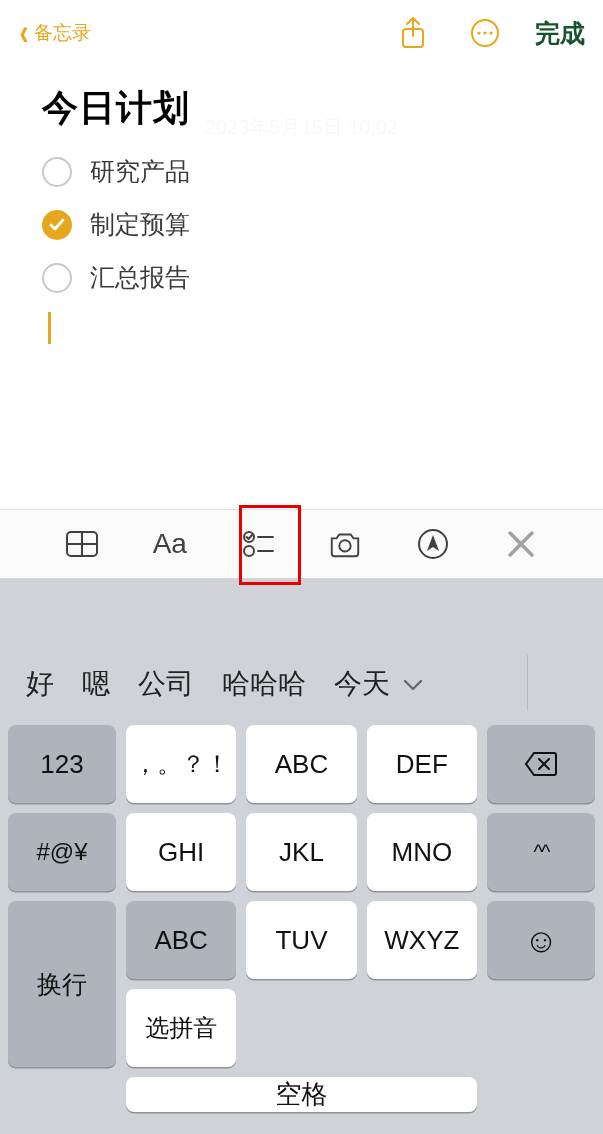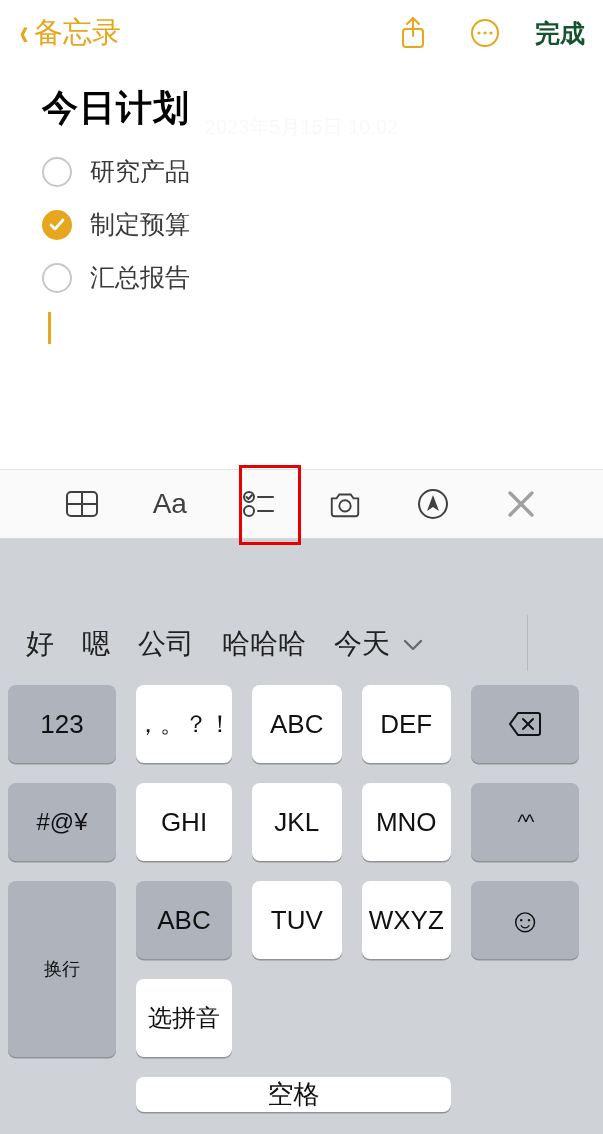--- a/index.html
+++ b/index.html
@@ -2,21 +2,21 @@
 <html><head>
   <meta charset="utf-8">
   <style>
     * { margin: 0; padding: 0; box-sizing: border-box; -webkit-font-smoothing: antialiased; }
     html, body { width: 603px; height: 1134px; overflow: hidden; font-family: -apple-system, "Helvetica Neue", "PingFang SC", sans-serif; background: #fff; }
     .app { display: flex; flex-direction: column; height: 100%; }
 
     
     .nav { height: 66px; display: flex; align-items: center; padding: 0 18px; gap: 6px; }
     .nav .back-chev { color: #e6a71f; font-size: 36px; font-weight: 600; line-height: 1; transform: scaleX(0.75); margin-right: -2px; }
-    .nav .back-label { color: #e6a71f; font-size: 29px; }
+    .nav .back-label { color: #e6a71f; font-size: 19px; }
     .nav .spacer { flex: 1; }
     .nav .share-btn, .nav .more-btn { color: #e6a71f; display: flex; align-items: center; justify-content: center; width: 44px; height: 44px; margin-right: 22px; }
     .nav .share-btn svg { width: 28px; height: 34px; }
     .nav .more-btn svg { width: 30px; height: 30px; }
     .nav .done-btn { color: #14532d; font-size: 25px; font-weight: 600; }
 
     
     .note-date-watermark { position: absolute; top: 48px; left: 0; right: 0; text-align: center; color: #efefef; font-size: 20px; pointer-events: none; opacity: .4; }
     .note { padding: 18px 42px 0 42px; flex: 1; position: relative; background: #fff; }
     .note-title { font-size: 36px; font-weight: 700; letter-spacing: 1px; margin-bottom: 22px; }
@@ -40,27 +40,27 @@
     .kbd-wrap { background: #cfd2d7; display: flex; flex-direction: column; }
 
     .ime-strip { position: relative; padding-top: 70px; }
     .candidates-row { display: flex; align-items: center; height: 70px; padding: 0 12px; gap: 0; font-size: 28px; color: #222; }
     .candidates-row .cand { padding: 0 14px; white-space: nowrap; }
     .candidates-row .cand.last { padding-right: 6px; }
     .candidates-row .expand { margin-left: 6px; color: #6a6a6a; display:flex; align-items:center; }
     .candidates-row .expand svg{width:22px;height:22px;}
     .cand-sep { position:absolute; right:75px; top:76px; bottom:8px; width:1.5px; background:#b7bbc0; }
 
-    .key-grid { padding: 6px 24px 10px 8px; display: grid; grid-template-columns: 108px 1fr 1fr 1fr 108px; grid-template-rows: 78px 78px 78px 78px; gap: 20px; text-align: right; }
+    .key-grid { padding: 6px 8px 10px 8px; display: grid; grid-template-columns: 108px 1fr 1fr 1fr 108px; grid-template-rows: 78px 78px 78px 78px; gap: 10px; text-align: right; }
     .key { background: #fff; border-radius: 8px; display: flex; align-items: center; justify-content: center; font-size: 26px; color: #111; box-shadow: 0 1.5px 0 rgba(0,0,0,.3); }
     .key.gray { background: #aeb3bc; }
     .key.biggray { background: #aeb3bc; }
     .key .small { font-size: 24px; }
     .key-num { font-size: 26px; }
-    .key-enter { grid-row: 3 / span 2; font-size: 18px; }
+    .key-enter { grid-row: 3 / span 2; font-size: 25px; }
     .key-space { grid-column: 2 / span 3; font-size: 26px; }
     .key-ime { font-size: 24px; }
     .key .emoji { font-size: 34px; }
     .key svg.del-icon { width: 34px; height: 26px; }
     .key .caret-text { font-size: 20px; letter-spacing: -2px; }
 
     .bottom-safe { height: 12px; background: #cfd2d7; }
   </style>
 </head>
 <body>

